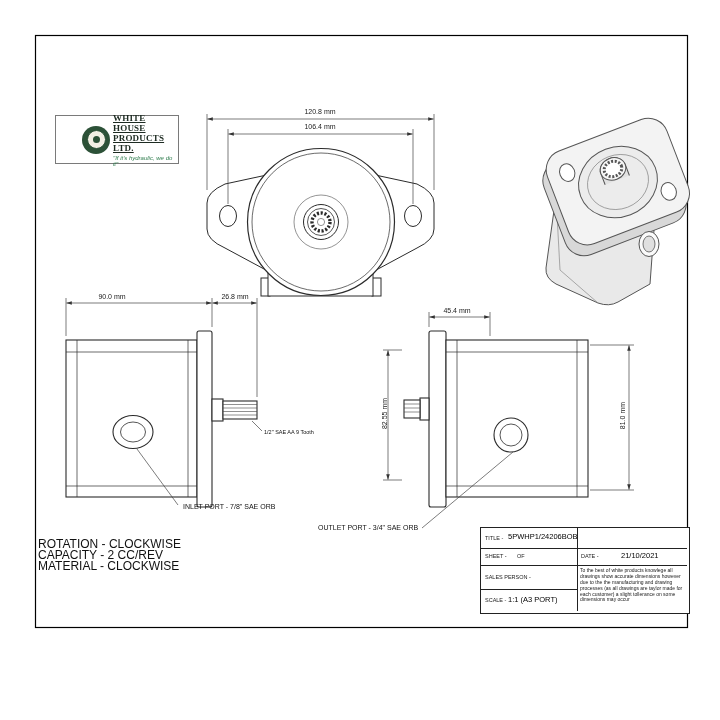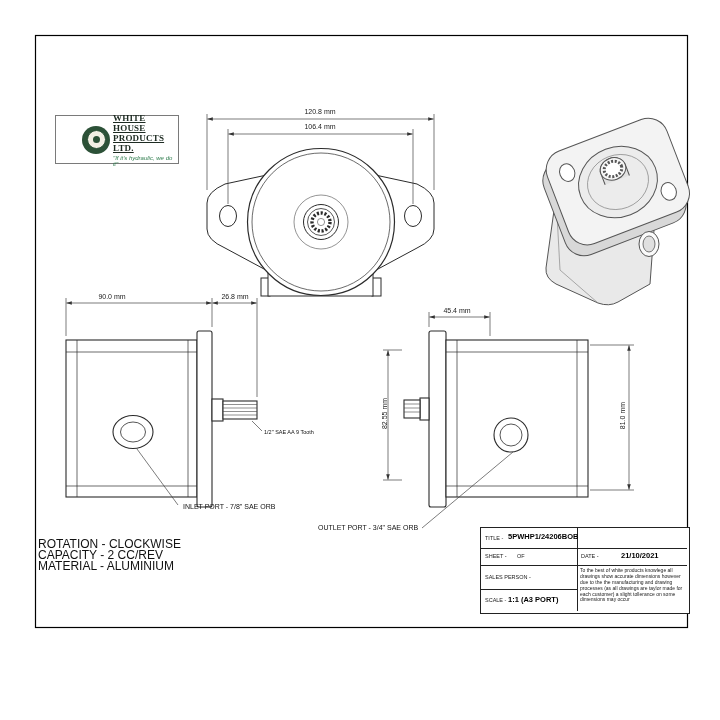--- a/index.html
+++ b/index.html
@@ -13,21 +13,21 @@
   .seal{width:28px;height:28px;border-radius:50%;background:#2c5137;margin-left:2px;flex:0 0 auto;display:flex;align-items:center;justify-content:center;}
   .seal-inner{width:17px;height:17px;border-radius:50%;background:#f2efe4;border:1px solid #2c5137;display:flex;align-items:center;justify-content:center;}
   .seal-core{width:7px;height:7px;border-radius:50%;background:#2c5137;}
   .logo-text{margin-left:3px;}
   .logo-name{font-family:"Liberation Serif",serif;font-weight:bold;font-size:9px;line-height:10px;color:#1d2b22;text-decoration:underline;letter-spacing:0.2px;}
   .logo-tagline{font-size:6px;font-style:italic;color:#2f7d4e;margin-top:2px;}
   .specs{position:absolute;left:38px;top:539px;font-size:12px;line-height:11px;color:#111;}
   .title-block{position:absolute;left:480px;top:527px;width:208px;height:85px;border:1px solid #222;background:#fff;}
   .tb-line{position:absolute;background:#222;}
   .tb-small{position:absolute;font-size:5.5px;color:#222;white-space:nowrap;}
-  .tb-value{position:absolute;font-size:7.5px;font-weight:bold;color:#000;white-space:nowrap;}
+  .tb-value{position:absolute;font-size:7.5px;font-weight:normal;color:#000;white-space:nowrap;}
   .tb-disclaimer{position:absolute;left:99px;top:40px;width:104px;font-size:5px;line-height:1.18;color:#222;}
 </style>
 </head>
 <body>
 
 <div class="page">
 
   <svg class="drawing" width="720" height="720" viewBox="0 0 720 720">
     <defs>
       <marker id="arr" viewBox="0 0 10 10" refX="9.5" refY="5" markerWidth="8" markerHeight="8" orient="auto-start-reverse">
@@ -162,21 +162,21 @@
   <div class="dim rot" style="left:349px;top:410px;width:70px;">82.55 mm</div>
   <div class="dim rot" style="left:587px;top:412px;width:70px;">81.0 mm</div>
 
   <div class="lbl tiny" style="left:264px;top:429px;">1/2" SAE AA 9 Tooth</div>
   <div class="lbl" style="left:183px;top:503px;">INLET PORT - 7/8" SAE ORB</div>
   <div class="lbl" style="left:318px;top:524px;">OUTLET PORT - 3/4" SAE ORB</div>
 
   <div class="specs">
     <div>ROTATION - CLOCKWISE</div>
     <div>CAPACITY - 2 CC/REV</div>
-    <div>MATERIAL - ALUMINIUM</div>
+    <div>MATERIAL - CLOCKWISE</div>
   </div>
 
   <div class="title-block">
     <div class="tb-line" style="left:96px;top:0;width:1px;height:83px;"></div>
     <div class="tb-line" style="left:0;top:20px;width:206px;height:1px;"></div>
     <div class="tb-line" style="left:0;top:37px;width:206px;height:1px;"></div>
     <div class="tb-line" style="left:0;top:61px;width:96px;height:1px;"></div>
 
     <div class="tb-small" style="left:4px;top:7px;">TITLE -</div>
     <div class="tb-value" style="left:27px;top:4px;">5PWHP1/24206BOB</div>

